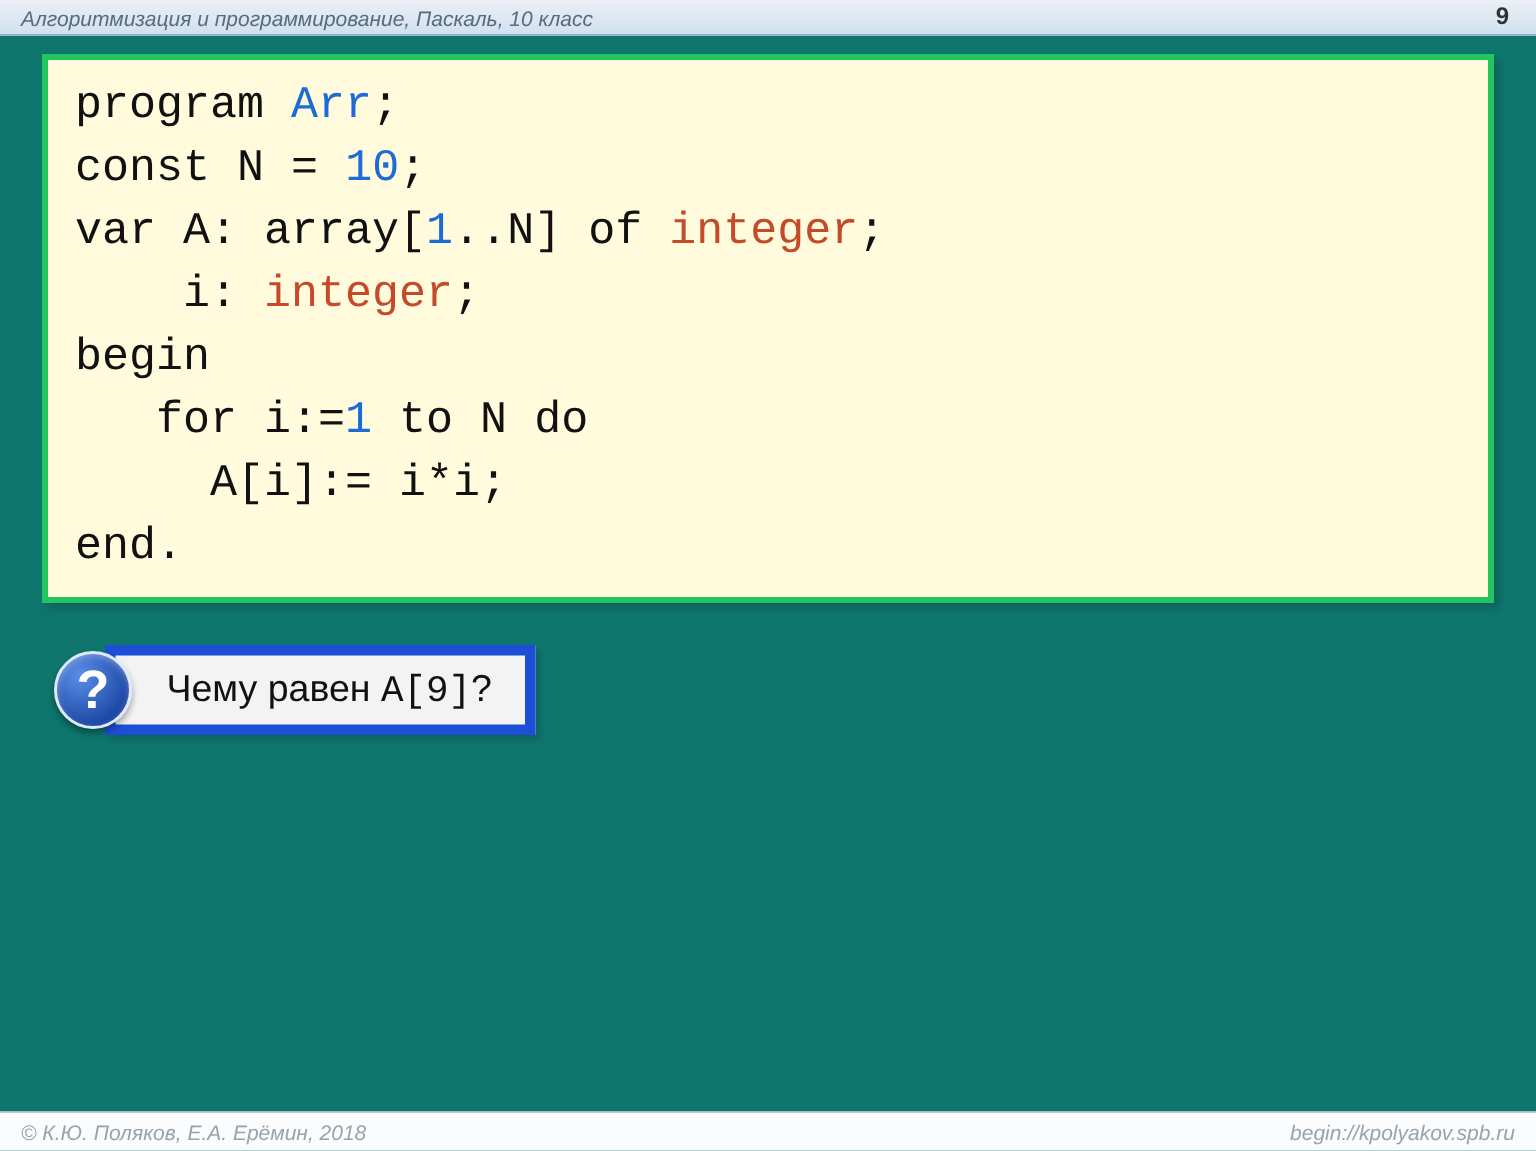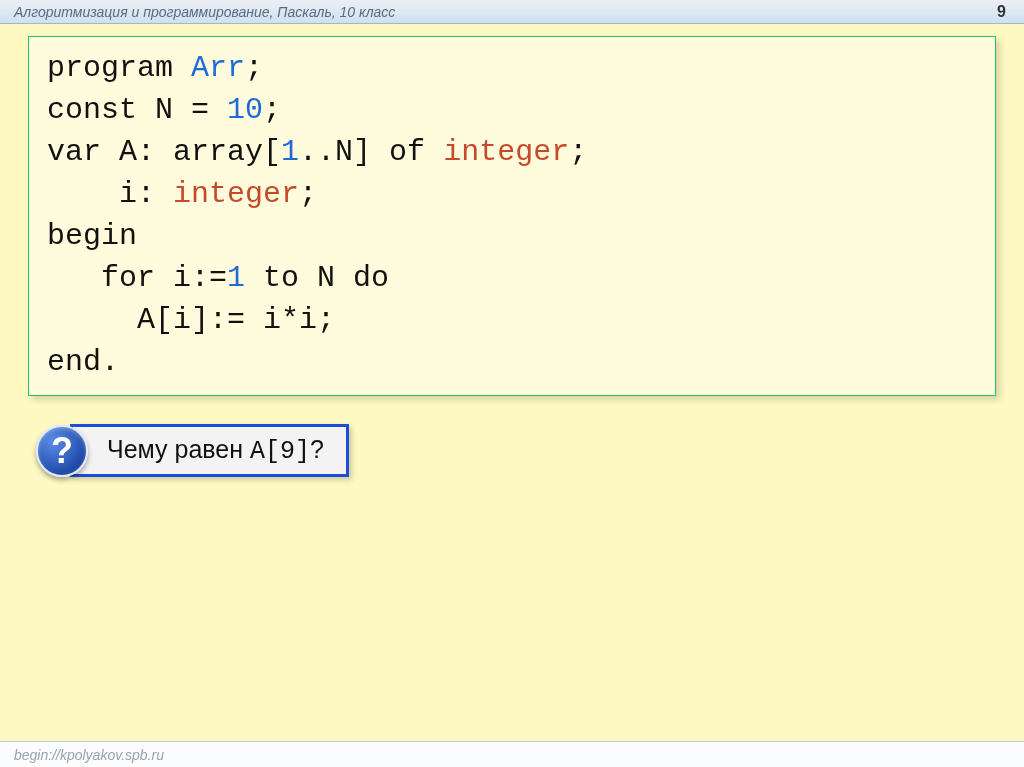--- a/index.html
+++ b/index.html
@@ -1,17 +1,17 @@
 <!DOCTYPE html>
 <html><head>
 <meta charset="utf-8">
 <style>
   * { margin: 0; padding: 0; box-sizing: border-box; }
   html, body { width: 1024px; height: 767px; font-family: Arial, Helvetica, sans-serif; background: #fff; overflow: hidden; }
-  .slide { width: 1024px; height: 767px; position: relative; background: #fef9c3; }
+  .slide { width: 1024px; height: 767px; position: relative; background: #0f766e; }
   .topbar {
     height: 24px;
     background: linear-gradient(to bottom, #eceff4 0%, #cfe1f0 100%);
     border-bottom: 1px solid #a7b6c7;
     display: flex; align-items: center; justify-content: space-between;
     padding: 0 14px;
     font-style: italic;
     color: #5a6b7d;
     font-size: 14px;
   }
@@ -20,21 +20,21 @@
     margin: 10px 28px 4px 28px;
     font-size: 34px;
     font-weight: bold;
     color: #111;
     border-bottom: 3px solid #2a5fa5;
     padding-bottom: 2px;
   }
   .codebox {
     margin: 12px 28px 0 28px;
     background: #fffbdc;
-    border: 1px solid #22c55e;
+    border: 4px solid #22c55e;
     box-shadow: 4px 4px 6px rgba(0,0,0,0.15);
     padding: 10px 18px 12px 18px;
     font-family: "Courier New", Courier, monospace;
     font-size: 30px;
     line-height: 1.4;
     color: #111;
     white-space: pre;
   }
   .tok-name  { color: #1d6bd6; }
   .tok-num   { color: #1d6bd6; }
@@ -48,21 +48,21 @@
     background: radial-gradient(circle at 32% 30%, #5a8ee8 0%, #1e4aa8 70%, #173b88 100%);
     border: 2px solid #dfe9fb;
     box-shadow: 0 3px 5px rgba(0,0,0,0.35), inset 0 2px 4px rgba(255,255,255,0.3);
     display:flex; align-items:center; justify-content:center;
     color:#fff; font-size:36px; font-weight:bold;
     position: relative; z-index: 2;
   }
   .qbox {
     margin-left: -18px;
     background: #f3f3f3;
-    border: 3px solid #1d4ed8;
+    border: 7px solid #1d4ed8;
     box-shadow: 3px 3px 5px rgba(0,0,0,0.18);
     padding: 8px 22px 8px 34px;
     font-size: 25px;
     color: #111;
   }
   .qbox .mono { font-family: "Courier New", Courier, monospace; }
   .footer {
     position: absolute; bottom: 0; left: 0; right: 0;
     height: 26px;
     border-top: 1px solid #bfc9d4;
@@ -95,16 +95,17 @@
 <span><span>end</span><span>.</span></span></div>
 
   <div class="question-wrap">
     <div class="qmark">?</div>
     <div class="qbox">
       <span>Чему равен </span><span class="mono">A[9]</span><span>?</span>
     </div>
   </div>
 
   <div class="footer">
+    <span>© К.Ю. Поляков, Е.А. Ерёмин, 2018</span>
     <span>begin://kpolyakov.spb.ru</span>
   </div>
 
 </div>
 
 </body></html>

